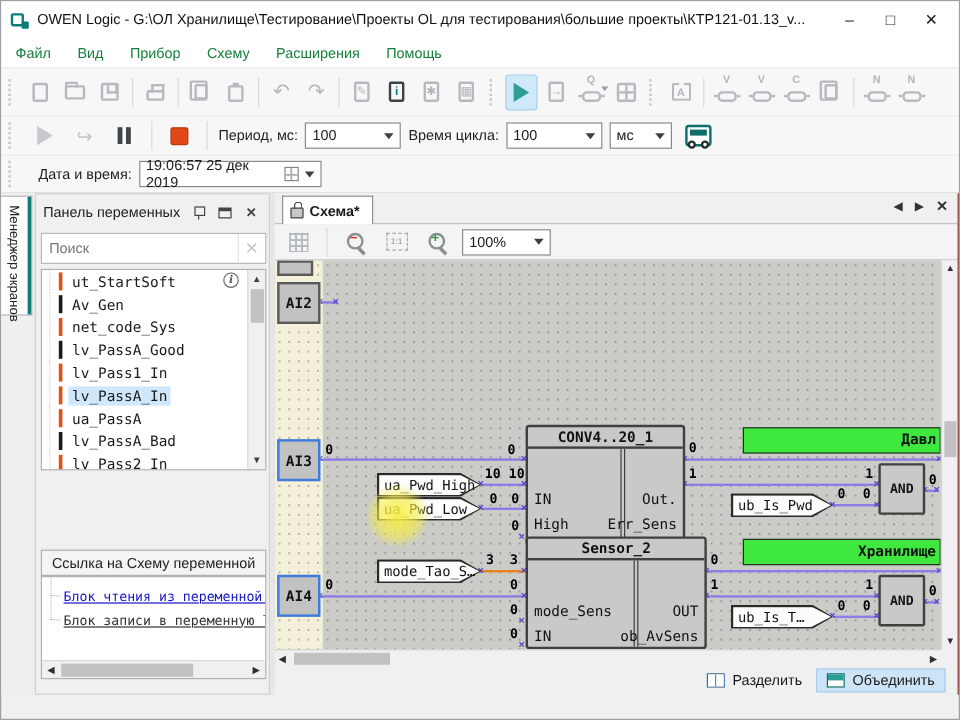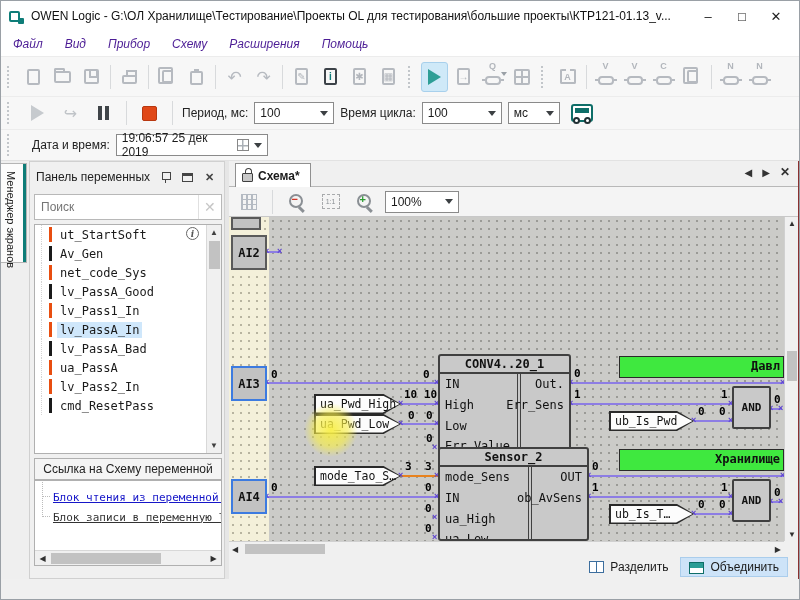--- a/index.html
+++ b/index.html
@@ -10,21 +10,21 @@
   
   #titlebar{position:absolute;left:0;top:0;width:100%;height:30px;background:#fff;display:flex;align-items:center;padding:0 6px;}
   #app-icon{width:17px;height:17px;position:relative;margin-right:7px;flex:0 0 auto;}
   #app-icon .a1{position:absolute;left:2px;top:3px;width:11px;height:11px;border:2px solid #0e7d78;border-radius:2px;}
   #app-icon .a2{position:absolute;right:0;bottom:1px;width:6px;height:6px;background:#0e7d78;border-radius:1px;}
   #win-title{white-space:nowrap;overflow:hidden;text-overflow:ellipsis;flex:1 1 auto;color:#111;}
   .win-btn{width:34px;height:24px;display:flex;align-items:center;justify-content:center;color:#222;font-size:13px;flex:0 0 auto;}
 
   
   #menubar{position:absolute;left:0;top:30px;width:100%;height:25px;background:#fff;display:flex;align-items:center;padding-left:12px;gap:22px;}
-  .menu-item{color:#4c1d95;cursor:default;font-style:italic;}
+  .menu-item{color:#15803d;cursor:default;}
 
   
   .tb{position:absolute;left:0;width:100%;background:#f7f7f7;display:flex;align-items:center;border-top:1px solid #ececec;}
   #toolbar1{top:55px;height:40px;padding-left:2px;gap:2px;}
   #toolbar2{top:95px;height:33px;padding-left:2px;gap:6px;}
   #toolbar3{top:128px;height:32px;padding-left:2px;gap:6px;border-bottom:1px solid #e2e2e2;}
   .grip{width:7px;height:22px;border-left:2px dotted #c2c6ca;margin:0 4px;flex:0 0 auto;}
   .tbsep{width:1px;height:24px;background:#d8dadc;margin:0 3px;flex:0 0 auto;}
   .tbi{width:27px;height:30px;display:flex;align-items:center;justify-content:center;position:relative;border-radius:3px;flex:0 0 auto;}
   .tbi .lt{position:absolute;top:-1px;left:50%;transform:translateX(-50%);font-size:9px;font-weight:bold;color:#b2b6bc;}
@@ -86,21 +86,21 @@
   .vp-header{position:absolute;left:2px;top:2px;width:190px;height:26px;display:flex;align-items:center;padding:0 4px;gap:5px;}
   .vp-title{flex:1 1 auto;color:#222;}
   .hic{width:17px;height:16px;display:flex;align-items:center;justify-content:center;color:#444;font-size:11px;}
   .pin{position:relative;width:10px;height:12px;}
   .pin::before{content:"";position:absolute;left:1px;top:1px;width:7px;height:6px;border:1.5px solid #444;}
   .pin::after{content:"";position:absolute;left:4px;top:8px;width:1.5px;height:4px;background:#444;}
   .restore{width:11px;height:9px;border:1.5px solid #444;border-top-width:3px;}
   .vp-search{position:absolute;left:4px;top:32px;width:188px;height:26px;border:1px solid #b8b8b8;background:#fff;display:flex;align-items:center;}
   .vp-search input{flex:1 1 auto;border:none;outline:none;height:100%;padding:0 6px;font:12px "Liberation Sans",sans-serif;color:#333;min-width:0;background:transparent;}
   .vp-search .clr{width:24px;height:100%;border-left:1px solid #e0e0e0;display:flex;align-items:center;justify-content:center;color:#c6c6c6;font-size:14px;}
-  #var-list{position:absolute;left:4px;top:62px;width:188px;height:230px;border:1px solid #b0b0b0;background:#fff;overflow:hidden;}
+  #var-list{position:absolute;left:4px;top:62px;width:188px;height:168px;border:1px solid #b0b0b0;background:#fff;overflow:hidden;}
   .vrow{height:19px;display:flex;align-items:center;position:relative;padding-left:14px;}
   .vrow .guide{position:absolute;left:6px;top:0;width:7px;height:100%;border-left:1px dotted #d4d4d4;}
   .vrow .bar{width:3px;height:15px;margin-right:5px;flex:0 0 auto;}
   .vrow .vname{font:12px "DejaVu Sans Mono",monospace;color:#1a1a1a;white-space:nowrap;padding:1px 3px;}
   .vrow.sel .vname{background:#cfe7fb;}
   .info-i{position:absolute;right:22px;top:2px;width:13px;height:13px;border:1.5px solid #666;border-radius:50%;
           font:italic bold 9px "DejaVu Serif",serif;color:#555;display:flex;align-items:center;justify-content:center;}
   .vscroll{position:absolute;right:0;top:0;width:15px;height:100%;background:#f0f0f0;border-left:1px solid #d8d8d8;}
   .vscroll .up,.vscroll .dn{position:absolute;left:0;width:100%;height:15px;display:flex;align-items:center;justify-content:center;font-size:8px;color:#404040;}
   .vscroll .up{top:0;} .vscroll .dn{bottom:0;}
@@ -135,21 +135,21 @@
 
   #canvas{position:absolute;left:0;top:56px;width:555px;height:324px;overflow:hidden;
           background-color:#cbcbc8;background-image:radial-gradient(#9a9a96 1px,transparent 1px);background-size:8px 8px;}
   .strip{position:absolute;left:0;top:0;width:40px;height:100%;background-color:#f4f0da;background-image:radial-gradient(#b8b4a0 1px,transparent 1px);background-size:8px 8px;}
   .iob{position:absolute;background:#c2c2c2;border:2px solid #5a5a5a;display:flex;align-items:center;justify-content:center;
        font:bold 12px "DejaVu Sans Mono",monospace;color:#111;}
   .iob.sel{border-color:#3d7be0;}
   .fblock{position:absolute;background:#c9c9c9;border:2px solid #404040;border-radius:3px;overflow:hidden;font-family:"DejaVu Sans Mono",monospace;}
   .fb-hdr{height:18px;border-bottom:2px solid #404040;text-align:center;font:bold 12px "DejaVu Sans Mono",monospace;line-height:17px;color:#111;}
   .fb-div{position:absolute;top:18px;bottom:0;left:60%;width:4px;border-left:1.5px solid #404040;border-right:1.5px solid #404040;}
-  .fb-in,.fb-out{position:absolute;font:12px "DejaVu Sans Mono",monospace;color:#111;white-space:nowrap;}
+  .fb-in,.fb-out{position:absolute;font:12px "DejaVu Sans Mono",monospace;color:#111;white-space:nowrap;margin-top:32px;}
   .fb-in{left:5px;} .fb-out{right:5px;}
   .andb{position:absolute;background:#c9c9c9;border:2px solid #404040;border-radius:2px;display:flex;align-items:center;justify-content:center;
         font:bold 11px "DejaVu Sans Mono",monospace;color:#111;}
   .green{position:absolute;background:var(--green,#3fe83f);border:1px solid #2a2a2a;overflow:hidden;}
   .green span{position:absolute;right:3px;top:2px;font:bold 12px "DejaVu Sans Mono",monospace;color:#111;white-space:nowrap;}
   .tagn{position:absolute;}
   .tagn .t-bg{position:absolute;inset:0;background:#2a2a2a;clip-path:polygon(0 0,80% 0,100% 50%,80% 100%,0 100%);}
   .tagn .t-fg{position:absolute;inset:1.5px;background:#fcfcfc;clip-path:polygon(0 0,80% 0,100% 50%,80% 100%,0 100%);}
   .tagn .t-label{position:absolute;left:6px;top:50%;transform:translateY(-50%);font:11.5px "DejaVu Sans Mono",monospace;color:#111;white-space:nowrap;}
   .wire{position:absolute;height:2px;}
@@ -159,21 +159,21 @@
   .val{position:absolute;font:bold 11px "DejaVu Sans Mono",monospace;color:#000;line-height:1;}
   .glow{position:absolute;width:54px;height:54px;border-radius:50%;
         background:radial-gradient(closest-side,rgba(247,238,70,.95),rgba(247,238,70,.6) 62%,rgba(247,238,70,0));}
   #cv-vscroll{position:absolute;left:555px;top:56px;width:14px;height:324px;background:#f0f0f0;border-left:1px solid #d0d0d0;}
   #cv-vscroll .thumb{left:2px;width:10px;position:absolute;background:#c2c2c2;}
   #cv-hscroll{position:absolute;left:0;top:380px;width:555px;height:14px;background:#f0f0f0;border-top:1px solid #d0d0d0;}
   #cv-hscroll .thumb{top:2px;height:10px;position:absolute;background:#c2c2c2;}
   .sarr{position:absolute;font-size:8px;color:#303030;}
   #bottom-btns{position:absolute;left:0;top:394px;width:569px;height:24px;display:flex;align-items:center;justify-content:flex-end;gap:4px;padding-right:10px;background:#f0f0f0;}
   .bbtn{display:flex;align-items:center;gap:6px;padding:2px 8px;color:#1a1a1a;}
-  .bbtn.hl{background:#cde3f8;border:1px solid #aacdec;align-items:flex-end;}
+  .bbtn.hl{background:#cde3f8;border:1px solid #aacdec;}
   .ic-split{width:15px;height:12px;border:1.5px solid #3c6e9e;display:flex;}
   .ic-split i{flex:1;} .ic-split i:first-child{border-right:1.5px solid #3c6e9e;background:#fff;} .ic-split i:last-child{background:#fff;}
   .ic-merge{width:15px;height:12px;border:1.5px solid #0e6e68;background:#fff;position:relative;}
   .ic-merge::before{content:"";position:absolute;left:0;top:0;right:0;height:5px;background:#2a9d96;}
 
   
   #statusbar{position:absolute;left:0;top:578px;width:100%;height:22px;background:#f0f0f0;border-top:1px solid #c8c8c8;display:flex;align-items:stretch;font-size:12px;}
   .sp{display:flex;align-items:center;justify-content:center;border-right:1px solid #d4d4d4;padding:0 6px;gap:5px;white-space:nowrap;}
   .sp.flex{flex:1 1 auto;}
   .eeprom{background:var(--eeprom,#ff8018);color:#c00000;font-weight:bold;}
@@ -405,27 +405,27 @@
               <div class="bar" style="background: rgb(232, 78, 16);"></div>
               <div class="vname">lv_Pass1_In</div>
             </div>
             <div class="vrow sel">
               <div class="guide"></div>
               <div class="bar" style="background: rgb(232, 78, 16);"></div>
               <div class="vname">lv_PassA_In</div>
             </div>
             <div class="vrow">
               <div class="guide"></div>
+              <div class="bar" style="background: rgb(232, 78, 16);"></div>
+              <div class="vname">ua_PassA</div>
+            </div>
+            <div class="vrow">
+              <div class="guide"></div>
               <div class="bar" style="background: rgb(26, 26, 26);"></div>
               <div class="vname">lv_PassA_Bad</div>
-            </div>
-            <div class="vrow">
-              <div class="guide"></div>
-              <div class="bar" style="background: rgb(232, 78, 16);"></div>
-              <div class="vname">ua_PassA</div>
             </div>
             <div class="vrow">
               <div class="guide"></div>
               <div class="bar" style="background: rgb(232, 78, 16);"></div>
               <div class="vname">lv_Pass2_In</div>
             </div>
             <div class="vrow">
               <div class="guide"></div>
               <div class="bar" style="background: rgb(26, 26, 26);"></div>
               <div class="vname">cmd_ResetPass</div>

